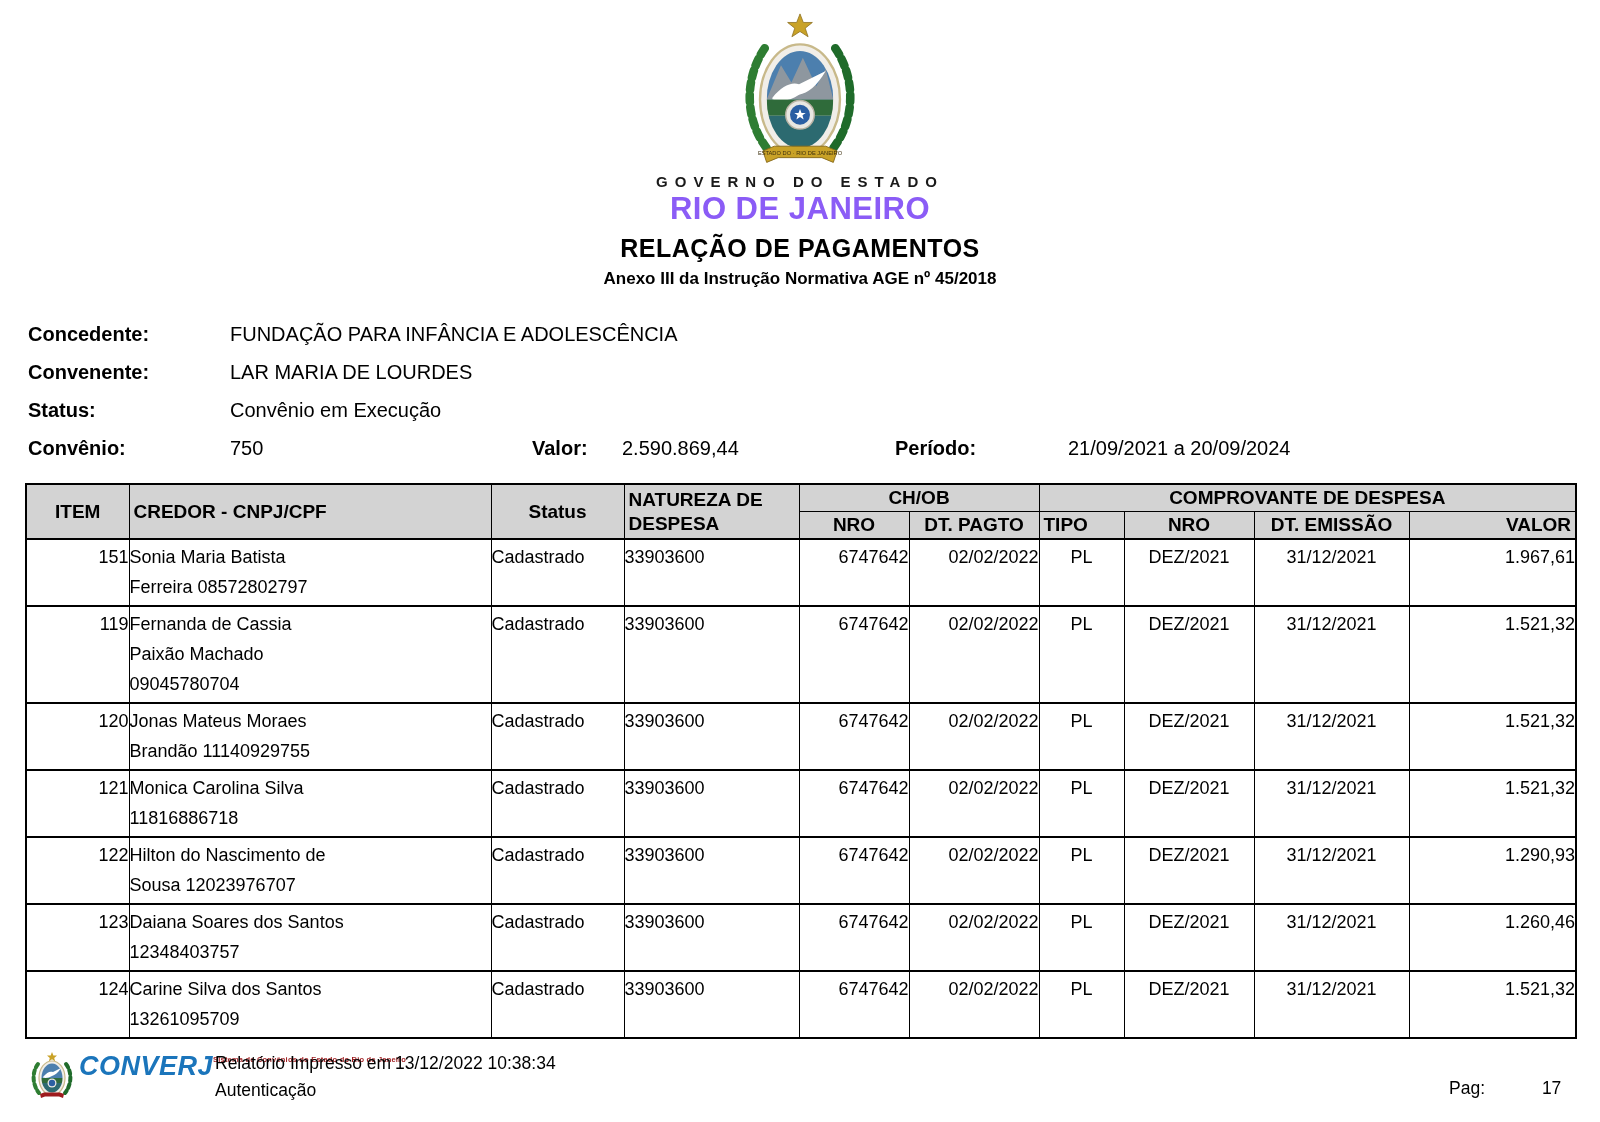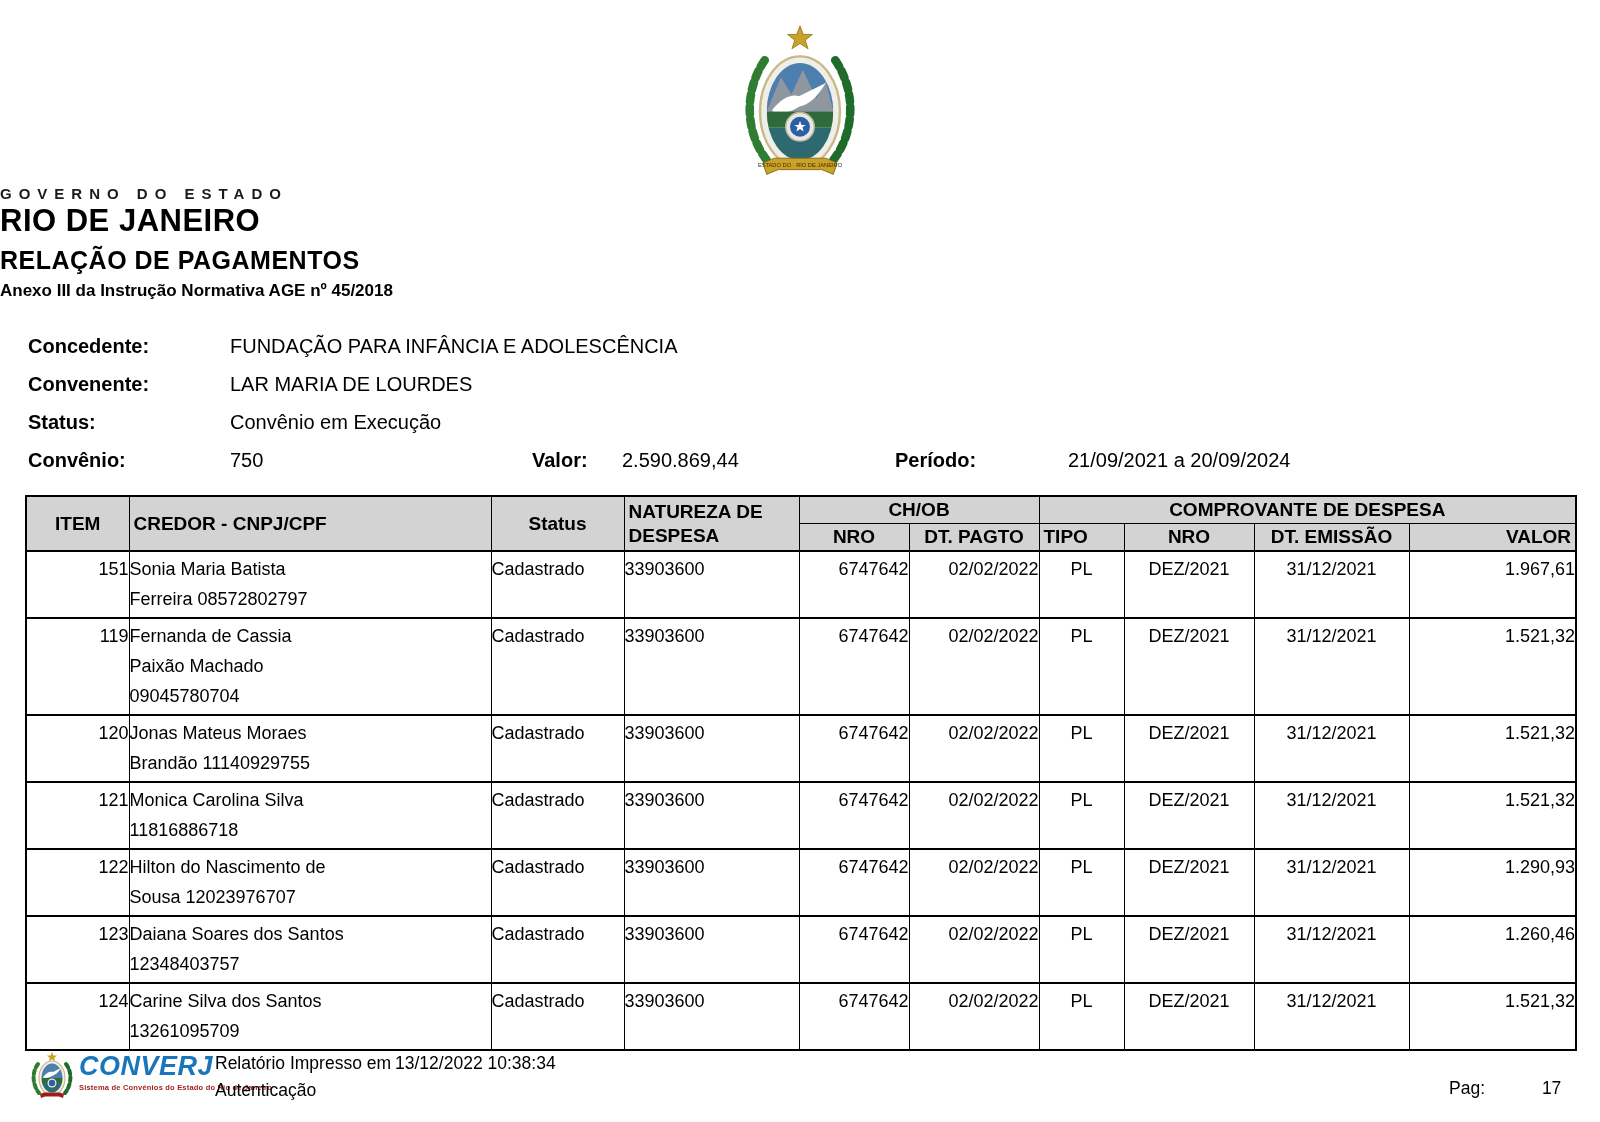--- a/index.html
+++ b/index.html
@@ -3,24 +3,24 @@
 <meta charset="utf-8">
 <style>
   html,body{margin:0;padding:0;}
   body{
     width:1600px;height:1122px;
     background:#ffffff;color:#000;
     font-family:"Liberation Sans","DejaVu Sans",sans-serif;
     position:relative;overflow:hidden;
   }
   
-  .doc-header{padding-top:24px;}
+  .doc-header{text-align:center;padding-top:12px;}
   .emblem-wrap{height:158px;display:flex;justify-content:center;}
   .gov-line{font-size:15px;font-weight:bold;letter-spacing:7px;color:#1a1a1a;margin-top:3px;}
-  .state-line{font-size:31px;font-weight:bold;color:#000000;letter-spacing:0.5px;margin-top:1px;}
+  .state-line{font-size:31px;font-weight:bold;color:#8b5cf6;letter-spacing:0.5px;margin-top:1px;}
   .report-title{font-size:25px;font-weight:bold;margin-top:7px;letter-spacing:0.5px;}
   .report-subtitle{font-size:17px;font-weight:bold;margin-top:6px;}
   
   .info-block{margin-top:26px;}
   .info-row{display:flex;align-items:center;height:38px;padding-left:28px;font-size:20px;}
   .info-label{font-weight:bold;width:202px;flex:none;}
   .info-value{flex:none;}
   .w-val1{width:302px;}
   .lbl-valor{width:90px;}
   .w-val2{width:273px;}
@@ -56,21 +56,21 @@
   td.cell-natureza{text-align:left;padding-left:5px;}
   td.cell-chnro{text-align:right;padding-right:2px;}
   td.cell-dtpagto{text-align:right;padding-right:5px;}
   td.cell-tipo{text-align:center;}
   td.cell-nro{text-align:center;}
   td.cell-dtemissao{text-align:center;}
   td.cell-valor{text-align:right;padding-right:10px;}
   
   .doc-footer{position:absolute;left:0;top:1050px;width:1600px;height:70px;}
   .logo-block{position:absolute;left:30px;top:2px;display:flex;align-items:flex-start;}
-  .logo-text{margin-left:5px;display:flex;flex-direction:column;}
+  .logo-text{margin-left:5px;display:flex;flex-direction:row;}
   .logo-name{font-size:27px;font-weight:bold;font-style:italic;color:#1b75bb;letter-spacing:0.5px;line-height:28px;}
   .logo-sub{font-size:7.5px;font-weight:bold;color:#9e1b1e;margin-top:3px;letter-spacing:0.2px;}
   .print-block{position:absolute;left:215px;top:0;font-size:17.5px;line-height:27px;}
   .print-line span{margin-right:4px;margin-top:36px;}
   .page-block{position:absolute;left:1405px;top:28px;font-size:17.5px;}
   .page-label{display:inline-block;margin-left:44px;}
   .page-value{display:inline-block;margin-left:52px;}
 </style>
 </head>
 <body>

